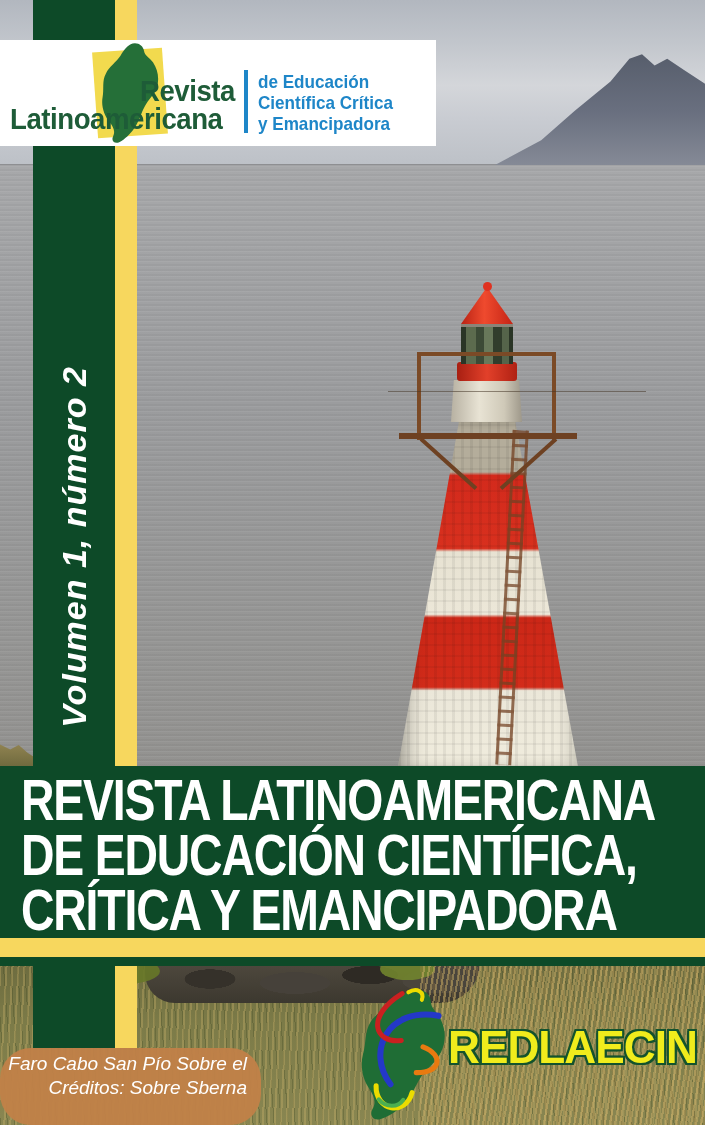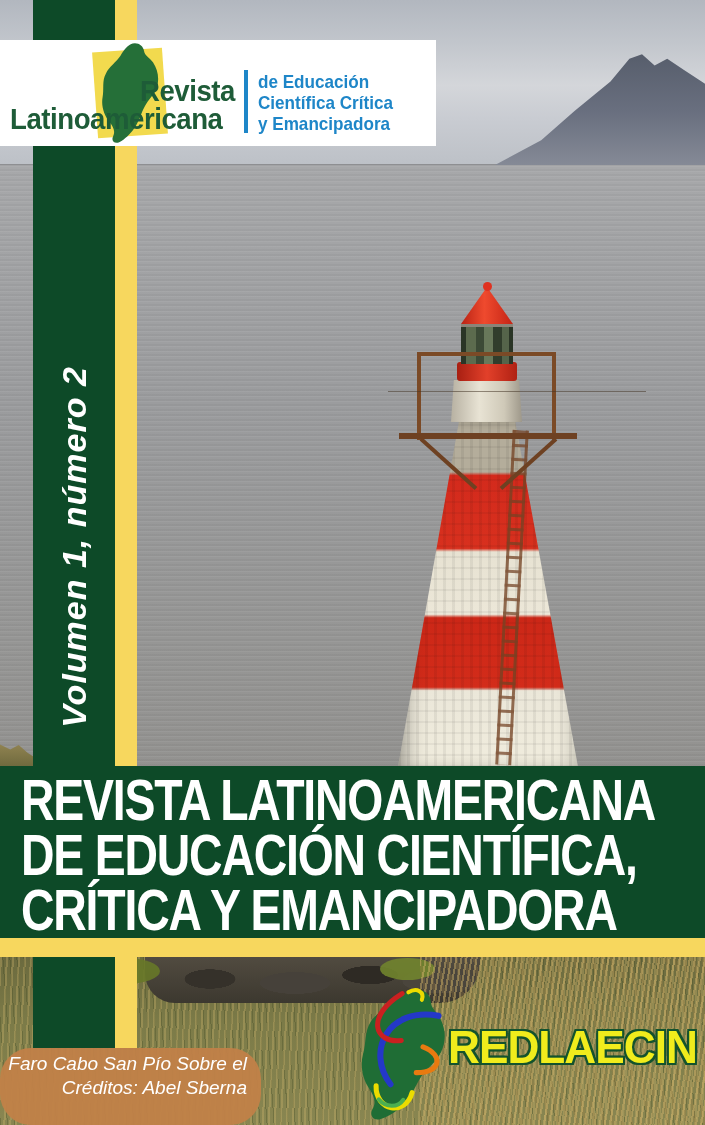--- a/index.html
+++ b/index.html
@@ -78,21 +78,21 @@
   .mh-map{left:88px;top:2px;width:82px;height:104px;}
   .mh-brand1{left:140px;top:34px;font-size:30px;font-weight:bold;color:var(--masthead-green);
     letter-spacing:-0.5px;transform:scaleX(0.92);transform-origin:left center;}
   .mh-brand2{left:10px;top:62px;font-size:30px;font-weight:bold;color:var(--masthead-green);
     letter-spacing:-0.5px;transform:scaleX(0.92);transform-origin:left center;}
   .mh-divider{left:244px;top:30px;width:4px;height:63px;background:var(--masthead-blue);}
   .mh-sub{left:258px;top:31px;width:180px;color:var(--masthead-blue);font-weight:bold;
     font-size:19px;line-height:21px;transform:scaleX(0.9);transform-origin:left top;white-space:nowrap;}
 
   
-  .title-band{left:0;top:766px;width:705px;height:172px;background:var(--dark-green);z-index:5;
+  .title-band{left:0;top:766px;width:705px;height:200px;background:var(--dark-green);z-index:5;
     padding:6px 0 0 21px;}
   .title-line{color:#fff;font-weight:bold;font-size:58px;line-height:55px;letter-spacing:-1.5px;
     transform:scaleX(0.8);transform-origin:left center;white-space:nowrap;}
   .title-stripe{left:0;top:938px;width:705px;height:19px;background:var(--band-yellow);z-index:5;}
 
   
   .grass{left:0;top:957px;width:705px;height:168px;z-index:2;
     background:
       repeating-linear-gradient(93deg,rgba(214,186,112,0.30) 0 2px,transparent 2px 6px),
       repeating-linear-gradient(86deg,rgba(55,65,28,0.28) 0 1px,transparent 1px 7px),
@@ -181,21 +181,21 @@
 
   <div class="abs title-band">
     <div class="title-line">REVISTA LATINOAMERICANA</div>
     <div class="title-line">DE EDUCACIÓN CIENTÍFICA,</div>
     <div class="title-line">CRÍTICA Y EMANCIPADORA</div>
   </div>
   <div class="abs title-stripe"></div>
 
   <div class="abs caption">
     <div>Faro Cabo San Pío Sobre el</div>
-    <div>Créditos: Abel Sberna</div>
+    <div>Créditos: Sobre Sberna</div>
   </div>
 
   <svg class="abs red-map" viewBox="0 0 100 140">
     <g transform="rotate(6 50 70)">
       <path fill="#1f6d35" d="M52 8 C61 4 70 9 71 17 C72 24 79 27 83 34 C89 44 90 56 86 66 C82 77 73 83 69 92 C64 102 62 112 55 120 C49 128 41 134 34 137 C27 140 22 135 25 128 C28 121 25 115 20 109 C12 100 8 87 10 75 C12 64 9 53 14 43 C19 33 29 28 35 19 C40 12 46 11 52 8 Z"></path>
       <path fill="none" stroke="#2438c8" stroke-width="6" stroke-linecap="round" d="M80 30 C30 26 12 72 40 102"></path>
       <path fill="none" stroke="#c92020" stroke-width="5" stroke-linecap="round" d="M42 12 C8 38 20 64 46 58"></path>
       <path fill="none" stroke="#e87a10" stroke-width="5" stroke-linecap="round" d="M68 62 C90 68 88 86 64 88"></path>
       <path fill="none" stroke="#ecdc00" stroke-width="5" stroke-linecap="round" d="M26 105 C28 130 58 132 62 108"></path>
       <path fill="none" stroke="#ecdc00" stroke-width="4" stroke-linecap="round" d="M48 10 C56 4 64 8 62 16"></path>

